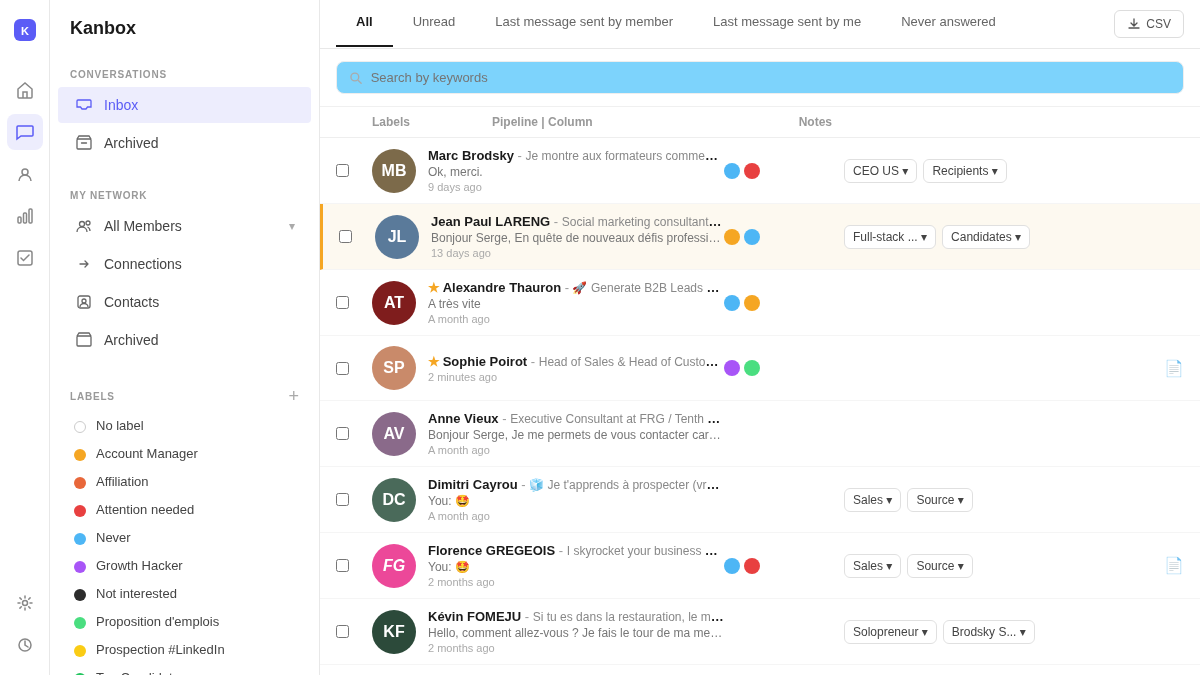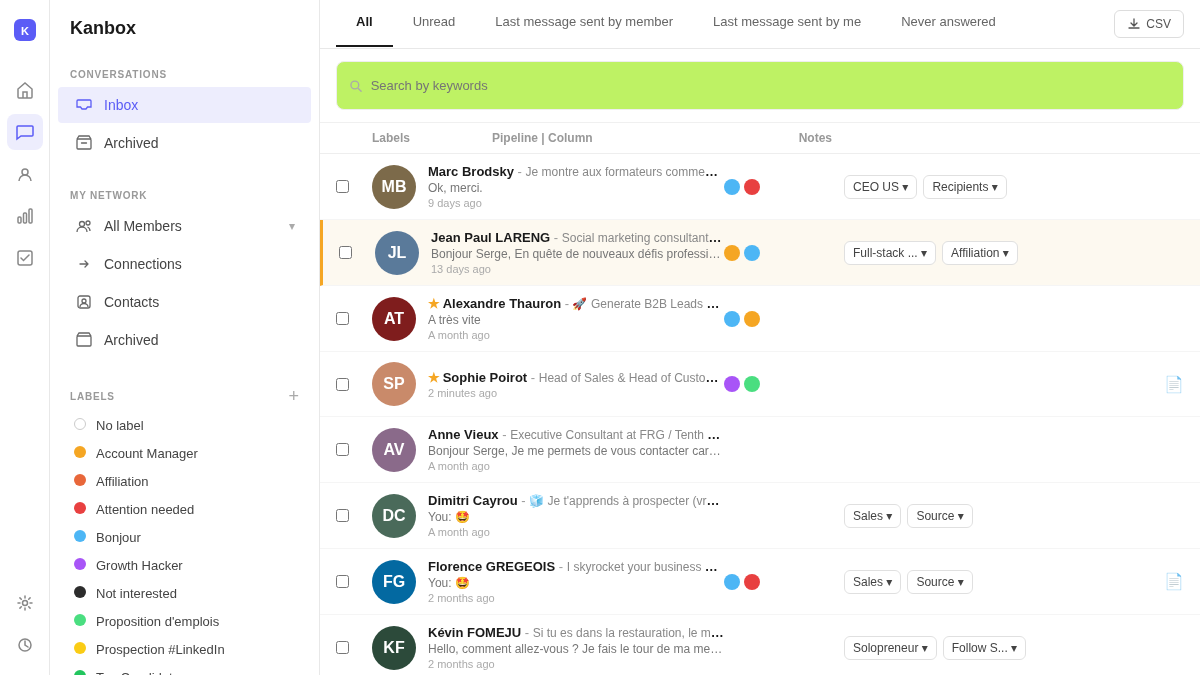--- a/index.html
+++ b/index.html
@@ -14,21 +14,21 @@
 
     .sidebar-item { display: flex; align-items: center; gap: 10px; padding: 8px 16px; cursor: pointer; border-radius: 4px; margin: 1px 8px; color: #444; font-size: 14px; }
     .sidebar-item.active { background: #ededfd; color: #5b5cf6; }
     .sidebar-item .icon { width: 20px; height: 20px; display: flex; align-items: center; justify-content: center; font-size: 14px; }
     .sidebar-item .label { flex: 1; }
     .sidebar-item .chevron { font-size: 12px; color: #aaa; }
 
     .sidebar-divider { height: 1px; background: #f0f0f0; margin: 8px 16px; }
 
     .label-dot { width: 12px; height: 12px; border-radius: 50%; flex-shrink: 0; }
-    .label-item { display: flex; align-items: flex-start; gap: 10px; padding: 6px 16px; cursor: pointer; border-radius: 8px; margin: 1px 8px; color: #444; font-size: 13px; }
+    .label-item { display: flex; align-items: flex-end; gap: 10px; padding: 6px 16px; cursor: pointer; border-radius: 8px; margin: 1px 8px; color: #444; font-size: 13px; }
 
     .labels-header { display: flex; align-items: center; justify-content: space-between; padding: 12px 20px 6px; }
     .labels-header-text { font-size: 10px; font-weight: 600; color: #999; text-transform: uppercase; letter-spacing: 0.8px; }
     .labels-add { font-size: 18px; color: #aaa; cursor: pointer; line-height: 1; }
 
     
     .icon-rail { width: 50px; min-width: 50px; background: #fff; border-right: 1px solid #e8e8e8; display: flex; flex-direction: column; align-items: center; padding: 12px 0; gap: 6px; }
     .rail-icon { width: 36px; height: 36px; display: flex; align-items: center; justify-content: center; border-radius: 8px; cursor: pointer; color: #666; font-size: 16px; }
     .rail-icon.active { color: #5b5cf6; background: #ededfd; }
 
@@ -37,21 +37,21 @@
 
     
     .tabs { display: flex; align-items: flex-start; border-bottom: 1px solid #e8e8e8; padding: 0 16px; background: #fff; }
     .tab { padding: 14px 20px; font-size: 13px; color: #666; cursor: pointer; border-bottom: 2px solid transparent; white-space: nowrap; text-align: center; line-height: 1.3; }
     .tab.active { color: #1a1a1a; border-bottom: 2px solid #1a1a1a; font-weight: 600; }
     .tabs-right { margin-left: auto; display: flex; align-items: center; gap: 8px; padding: 10px 0; }
     .csv-btn { display: flex; align-items: center; gap: 5px; border: 1px solid #ddd; border-radius: 6px; padding: 6px 12px; font-size: 12px; color: #555; cursor: pointer; }
 
     
     .search-bar { padding: 12px 16px; border-bottom: 1px solid #f0f0f0; }
-    .search-input-wrap { display: flex; align-items: center; gap: 8px; background: #bef264; border: 1px solid #eee; border-radius: 8px; padding: 16px 12px; }
+    .search-input-wrap { display: flex; align-items: center; gap: 8px; background: #7dd3fc; border: 1px solid #eee; border-radius: 8px; padding: 8px 12px; }
     .search-input-wrap input { background: none; border: none; outline: none; font-size: 13px; color: #666; width: 100%; }
 
     
     .table-header { display: flex; align-items: center; padding: 8px 16px; border-bottom: 1px solid #eee; }
     .th-check { width: 36px; }
     .th-members { flex: 1; font-size: 12px; font-weight: 600; color: #999; }
     .th-labels { width: 120px; font-size: 12px; font-weight: 600; color: #999; }
     .th-pipeline { width: 260px; font-size: 12px; font-weight: 600; color: #999; }
     .th-notes { width: 80px; font-size: 12px; font-weight: 600; color: #999; text-align: right; }
 
@@ -227,21 +227,21 @@
       <div class="label-item">
         <div class="label-dot" style="background: rgb(232, 103, 58);"></div>
         <span>Affiliation</span>
       </div>
       <div class="label-item">
         <div class="label-dot" style="background: rgb(232, 64, 64);"></div>
         <span>Attention needed</span>
       </div>
       <div class="label-item">
         <div class="label-dot" style="background: rgb(77, 182, 245);"></div>
-        <span>Bonjour</span>
+        <span>Never</span>
       </div>
       <div class="label-item">
         <div class="label-dot" style="background: rgb(168, 85, 247);"></div>
         <span>Growth Hacker</span>
       </div>
       <div class="label-item">
         <div class="label-dot" style="background: rgb(44, 44, 44);"></div>
         <span>Not interested</span>
       </div>
       <div class="label-item">
@@ -325,21 +325,21 @@
           <div class="conv-name">Jean Paul LARENG<span class="separator"> - </span><span class="headline">Social marketing consultant ✔ Expert linkedin</span></div>
           <div class="conv-preview">Bonjour Serge, En quête de nouveaux défis professionnels, ou ayant vécu...</div>
           <div class="conv-time">13 days ago</div>
         </div>
         <div class="conv-labels">
           <div class="color-dot" style="background: rgb(245, 166, 35);"></div>
           <div class="color-dot" style="background: rgb(77, 182, 245);"></div>
         </div>
         <div class="conv-pipeline">
           <div class="pipeline-select">Full-stack ... ▾</div>
-          <div class="pipeline-select">Affiliation ▾</div>
+          <div class="pipeline-select">Candidates ▾</div>
         </div>
         <div class="conv-notes"></div>
       </div>
       <div class="conv-row">
         <div class="conv-check">
           <input type="checkbox" style="">
         </div>
         <div class="conv-avatar" style="background: #7f1d1d;">AT</div>
         <div class="conv-content">
           <div class="conv-name"><span class="star-badge">★</span>Alexandre Thauron<span class="separator"> - </span><span class="headline"> 🚀 Generate B2B Leads on Linkedin and web / Soci...</span></div>
@@ -399,21 +399,21 @@
         <div class="conv-pipeline">
           <div class="pipeline-select">Sales ▾</div>
           <div class="pipeline-select">Source ▾</div>
         </div>
         <div class="conv-notes"></div>
       </div>
       <div class="conv-row">
         <div class="conv-check">
           <input type="checkbox" style="">
         </div>
-        <div class="conv-avatar" style="background: #0369a1;">FG</div>
+        <div class="conv-avatar" style="background: #ec4899; font-style: italic;">FG</div>
         <div class="conv-content">
           <div class="conv-name">Florence GREGEOIS<span class="separator"> - </span><span class="headline">I skyrocket your business growth 🚀 Business Coach •...</span></div>
           <div class="conv-preview">You: 🤩</div>
           <div class="conv-time">2 months ago</div>
         </div>
         <div class="conv-labels">
           <div class="color-dot" style="background: rgb(77, 182, 245);"></div>
           <div class="color-dot" style="background: rgb(232, 64, 64);"></div>
         </div>
         <div class="conv-pipeline">
@@ -430,21 +430,21 @@
         </div>
         <div class="conv-avatar" style="background: rgb(44, 74, 58);">KF</div>
         <div class="conv-content">
           <div class="conv-name">Kévin FOMEJU<span class="separator"> - </span><span class="headline">Si tu es dans la restauration, le marketing ou le commerce, ...</span></div>
           <div class="conv-preview">Hello, comment allez-vous ? Je fais le tour de ma messagerie Linkedin et je r...</div>
           <div class="conv-time">2 months ago</div>
         </div>
         <div class="conv-labels"></div>
         <div class="conv-pipeline">
           <div class="pipeline-select">Solopreneur ▾</div>
-          <div class="pipeline-select">Follow S... ▾</div>
+          <div class="pipeline-select">Brodsky S... ▾</div>
         </div>
         <div class="conv-notes"></div>
       </div>
       <div class="conv-row">
         <div class="conv-pipeline"></div>
         <div class="conv-notes"></div>
       </div>
     </div>
 </div>
 

